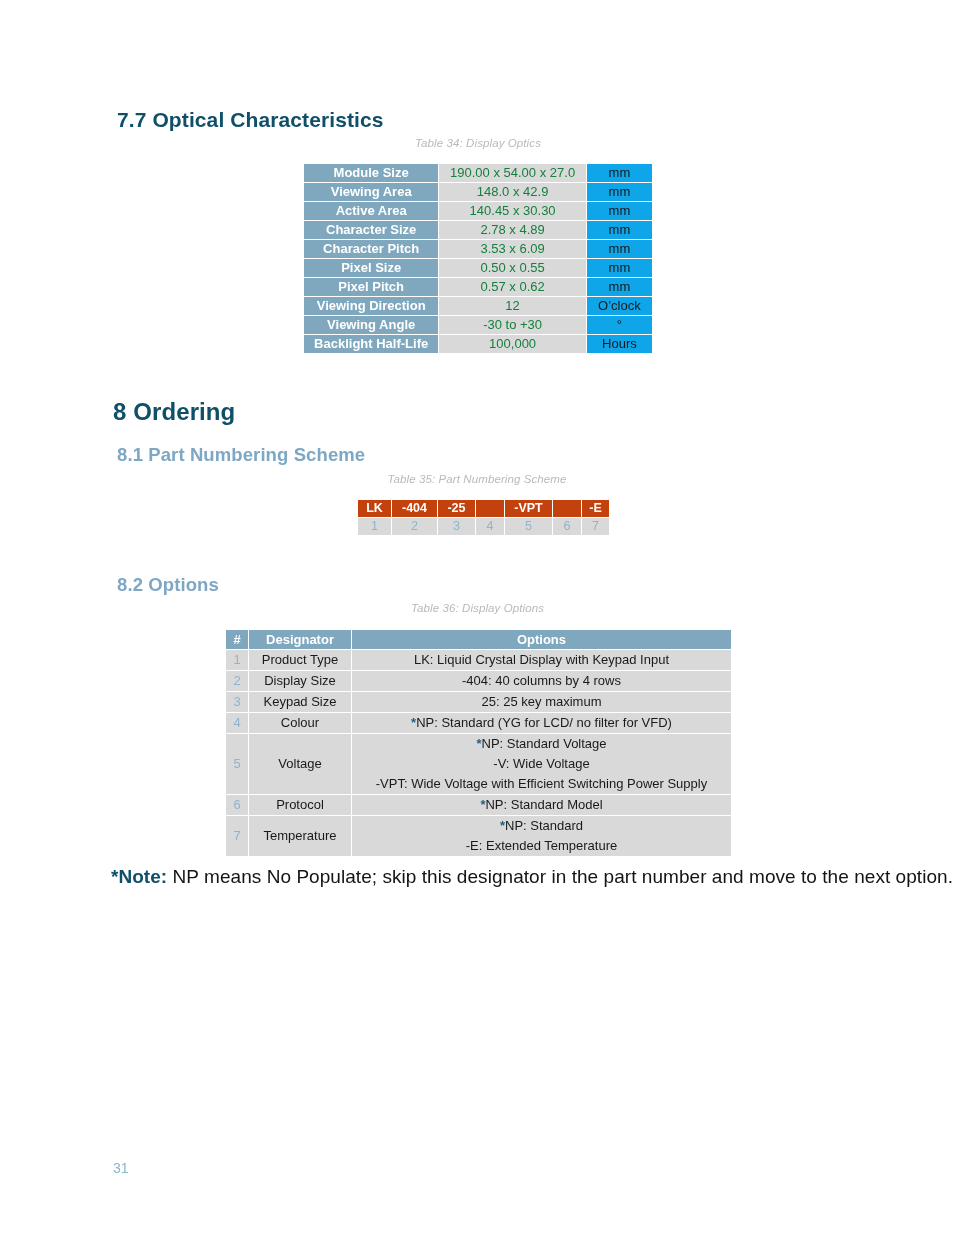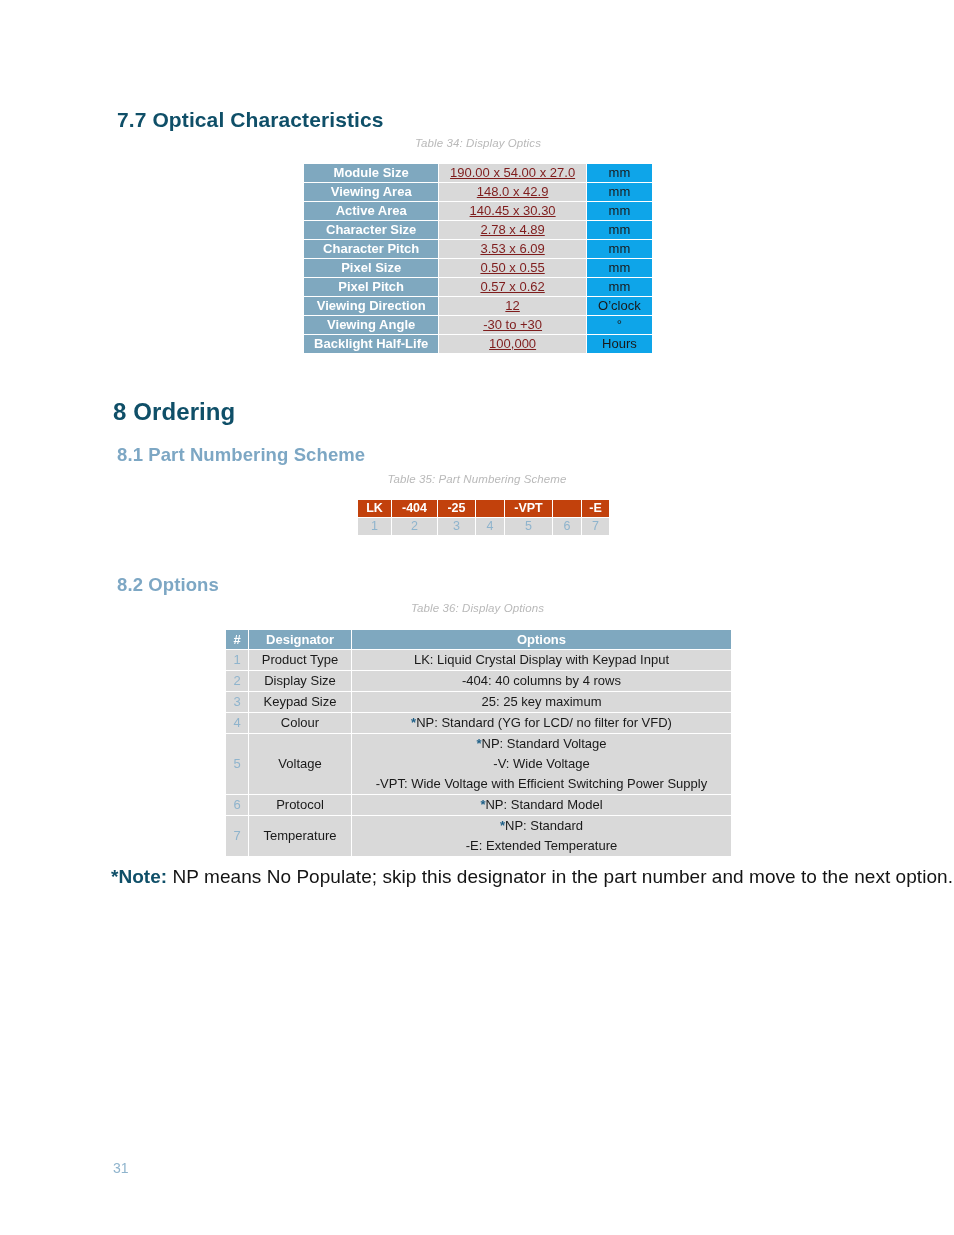--- a/index.html
+++ b/index.html
@@ -75,24 +75,23 @@
   }
   #tbl-optics td.lbl {
     background: #7fa8bf;
     color: #ffffff;
     font-weight: bold;
     text-align: center;
     width: 132px;
   }
   #tbl-optics td.val {
     background: #d9d9d9;
-    color: #7f1d1d;
+    color: #15803d;
     text-align: center;
     width: 144px;
-    text-decoration: underline;
   }
   #tbl-optics td.unit {
     background: #0ea5e9;
     color: #1a1a1a;
     text-align: center;
     width: 64px;
   }
 
   
   #tbl-partnum {

